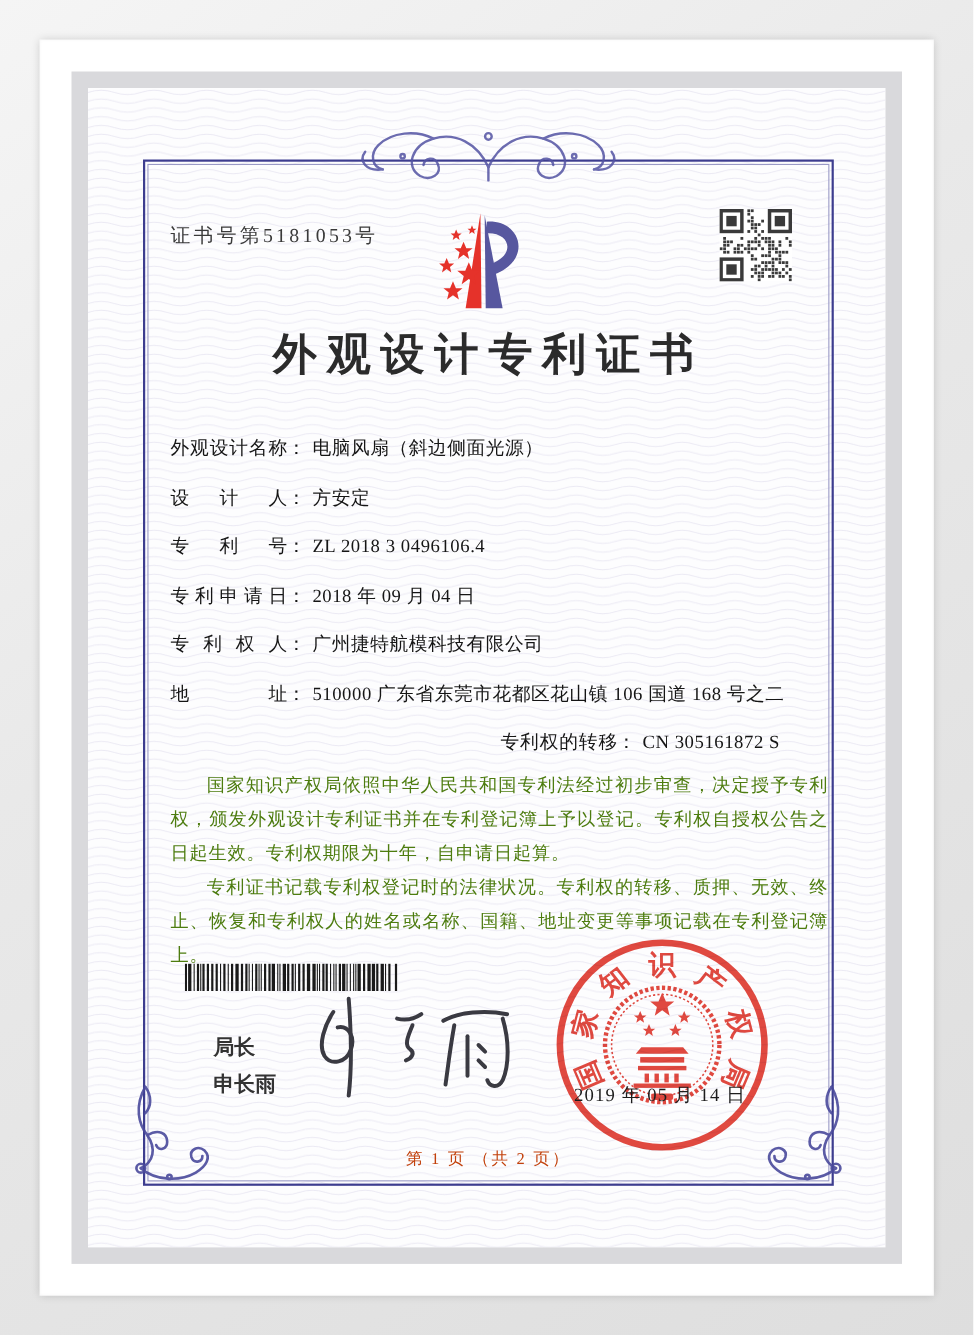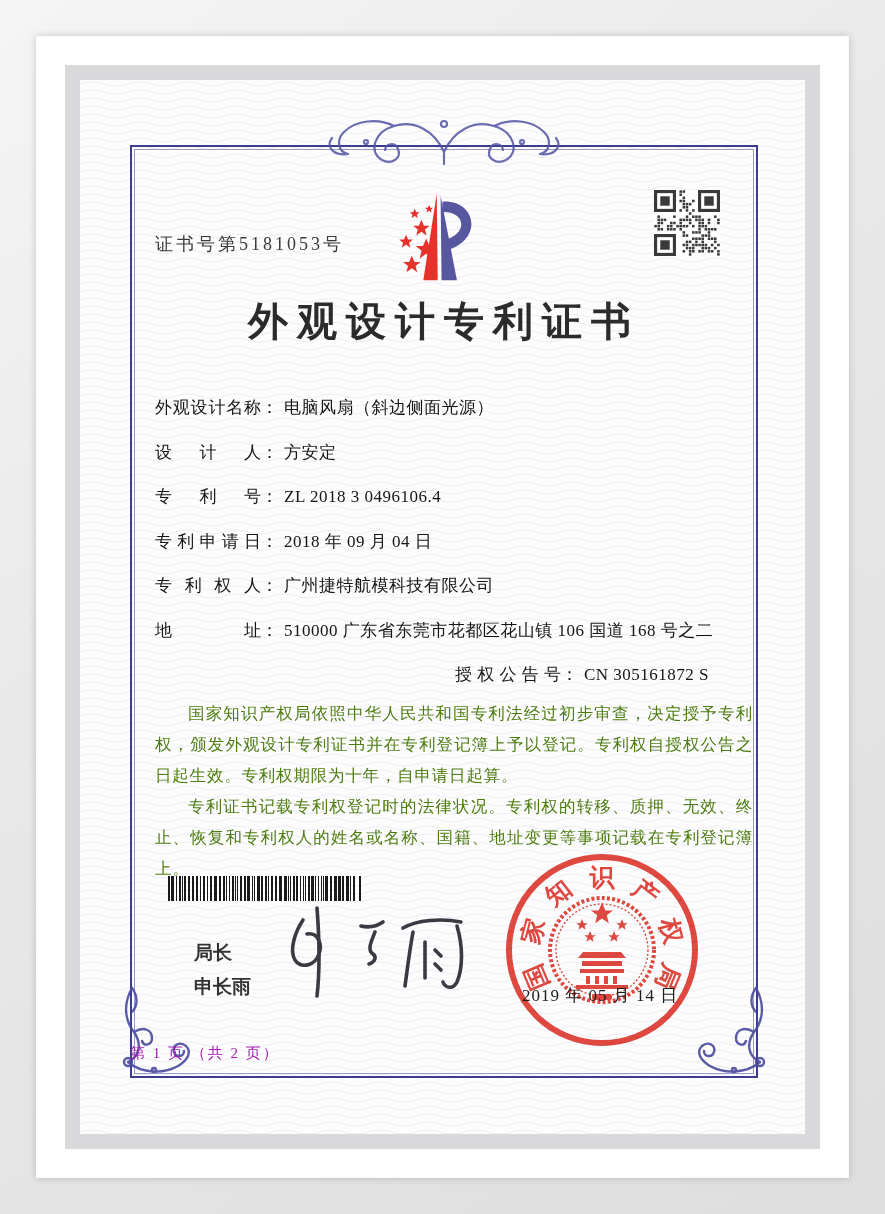--- a/index.html
+++ b/index.html
@@ -17,21 +17,21 @@
 
   .cert-border{position:absolute;left:50px;top:65px;width:628px;height:933px;
                border:2px solid #3d3d8f;}
   .cert-border-inner{position:absolute;inset:2px;border:1px solid #9a9ac6;}
 
   .ornament-top{position:absolute;left:238px;top:32px;width:252px;height:62px;}
   .flourish{position:absolute;width:100px;height:100px;}
   .flourish.bl{left:30px;top:902px;}
   .flourish.br{left:598px;top:902px;transform:scaleX(-1);}
 
-  .cert-number{position:absolute;left:75px;top:122px;font-size:18px;letter-spacing:3px;color:#3a3a3a;margin-top:30px;}
+  .cert-number{position:absolute;left:75px;top:122px;font-size:18px;letter-spacing:3px;color:#3a3a3a;}
   .logo{position:absolute;left:303px;top:108px;width:96px;height:100px;}
   .qr{position:absolute;left:574px;top:110px;width:66px;height:66px;}
 
   .cert-title{position:absolute;left:50px;top:214px;width:628px;text-align:center;
               font-size:40px;font-weight:600;letter-spacing:9px;color:#2b2b2b;font-family:Liberation Serif, serif;}
 
   .fields{position:absolute;left:75px;top:316px;width:600px;font-size:17px;color:#151515;}
   .frow{position:absolute;left:0;white-space:nowrap;}
   .flabel{display:inline-block;width:106px;text-align:justify;text-align-last:justify;font-family:Liberation Mono, monospace;}
   .fcolon{display:inline-block;margin-right:6px;}
@@ -49,22 +49,22 @@
   .signer{position:absolute;left:95px;top:856px;font-family:"Liberation Sans","DejaVu Sans",sans-serif;
           font-weight:600;font-size:19px;color:#333;line-height:34px;margin-left:19px;}
   .signature{position:absolute;left:185px;top:818px;width:215px;height:108px;}
 
   .seal{position:absolute;left:422px;top:772px;width:200px;height:200px;
         opacity:.9;mix-blend-mode:multiply;}
   .seal-char{font-family:"Liberation Sans","DejaVu Sans",sans-serif;font-weight:700;}
   .seal-date{position:absolute;left:408px;top:904px;width:224px;text-align:center;
              font-size:17px;color:#1d1d1d;letter-spacing:1px;}
 
-  .page-note{position:absolute;left:50px;top:964px;width:628px;
-             font-size:15px;color:#a21caf;letter-spacing:2px;}
+  .page-note{position:absolute;left:50px;top:964px;width:628px;text-align:center;
+             font-size:15px;color:#c2410c;letter-spacing:2px;}
   .back-note{position:absolute;left:50px;top:1006px;width:628px;text-align:center;
              font-size:16px;color:#2a2a2a;letter-spacing:3px;}
 </style>
 </head>
 <body>
 
 <svg width="0" height="0" style="position:absolute" aria-hidden="true">
   <defs>
     <path id="star" d="M0,-10 L2.94,-3.09 L9.51,-3.09 L4.19,1.18 L5.88,8.09 L0,3.82 L-5.88,8.09 L-4.19,1.18 L-9.51,-3.09 L-2.94,-3.09 Z"></path>
   </defs>
@@ -286,21 +286,21 @@
         <span class="flabel">专利申请日</span><span class="fcolon">：</span><span class="fval">2018 年 09 月 04 日</span>
       </div>
       <div class="frow r4">
         <span class="flabel">专利权人</span><span class="fcolon">：</span><span class="fval">广州捷特航模科技有限公司</span>
       </div>
       <div class="frow r5">
         <span class="flabel">地址</span><span class="fcolon">：</span><span class="fval">510000 广东省东莞市花都区花山镇 106 国道 168 号之二</span>
       </div>
       <div class="frow r6">
         <span class="grant2">
-          <span class="flabel">授权公告号</span><span class="fcolon">：</span><span class="fval">CN 305161872 S</span>
+          <span class="flabel">专利权的转移</span><span class="fcolon">：</span><span class="fval">CN 305161872 S</span>
         </span>
       </div>
     </div>
 
     <div class="paras">
       <p>国家知识产权局依照中华人民共和国专利法经过初步审查，决定授予专利权，颁发外观设计专利证书并在专利登记簿上予以登记。专利权自授权公告之日起生效。专利权期限为十年，自申请日起算。</p>
       <p>专利证书记载专利权登记时的法律状况。专利权的转移、质押、无效、终止、恢复和专利权人的姓名或名称、国籍、地址变更等事项记载在专利登记簿上。</p>
     </div>
 
     <svg class="barcode" id="barcode" viewBox="0 0 194 25" preserveAspectRatio="none">

